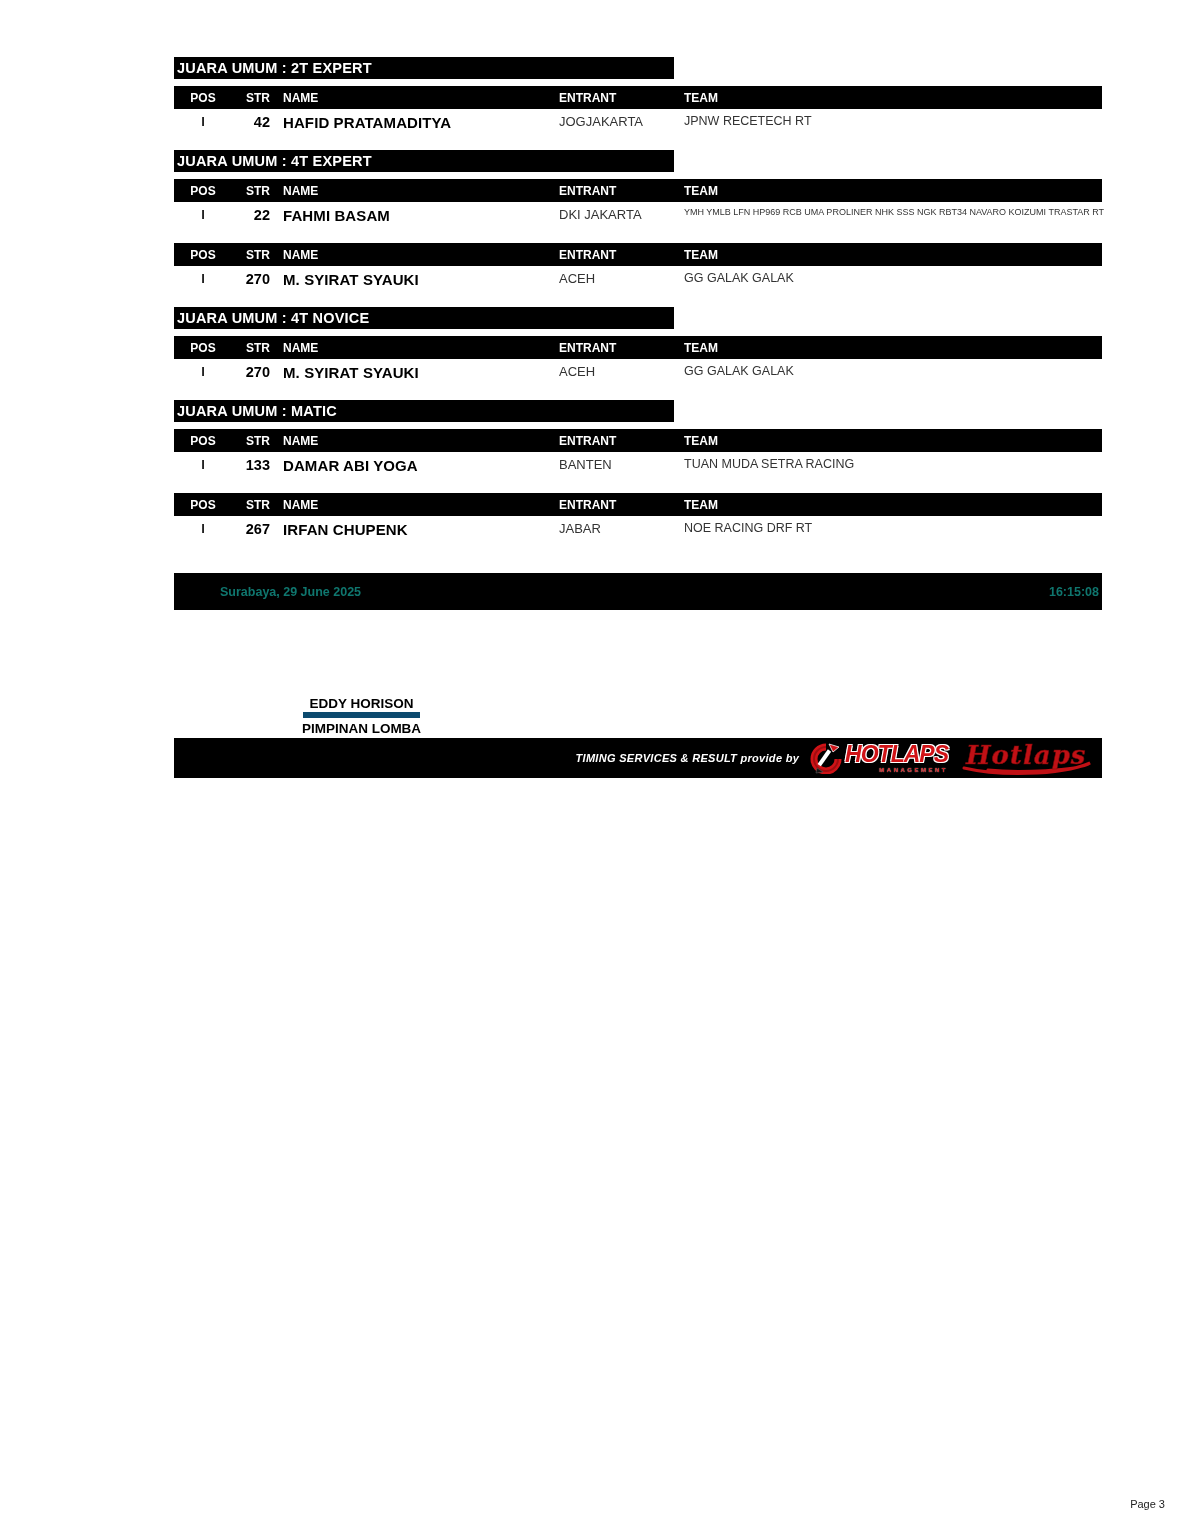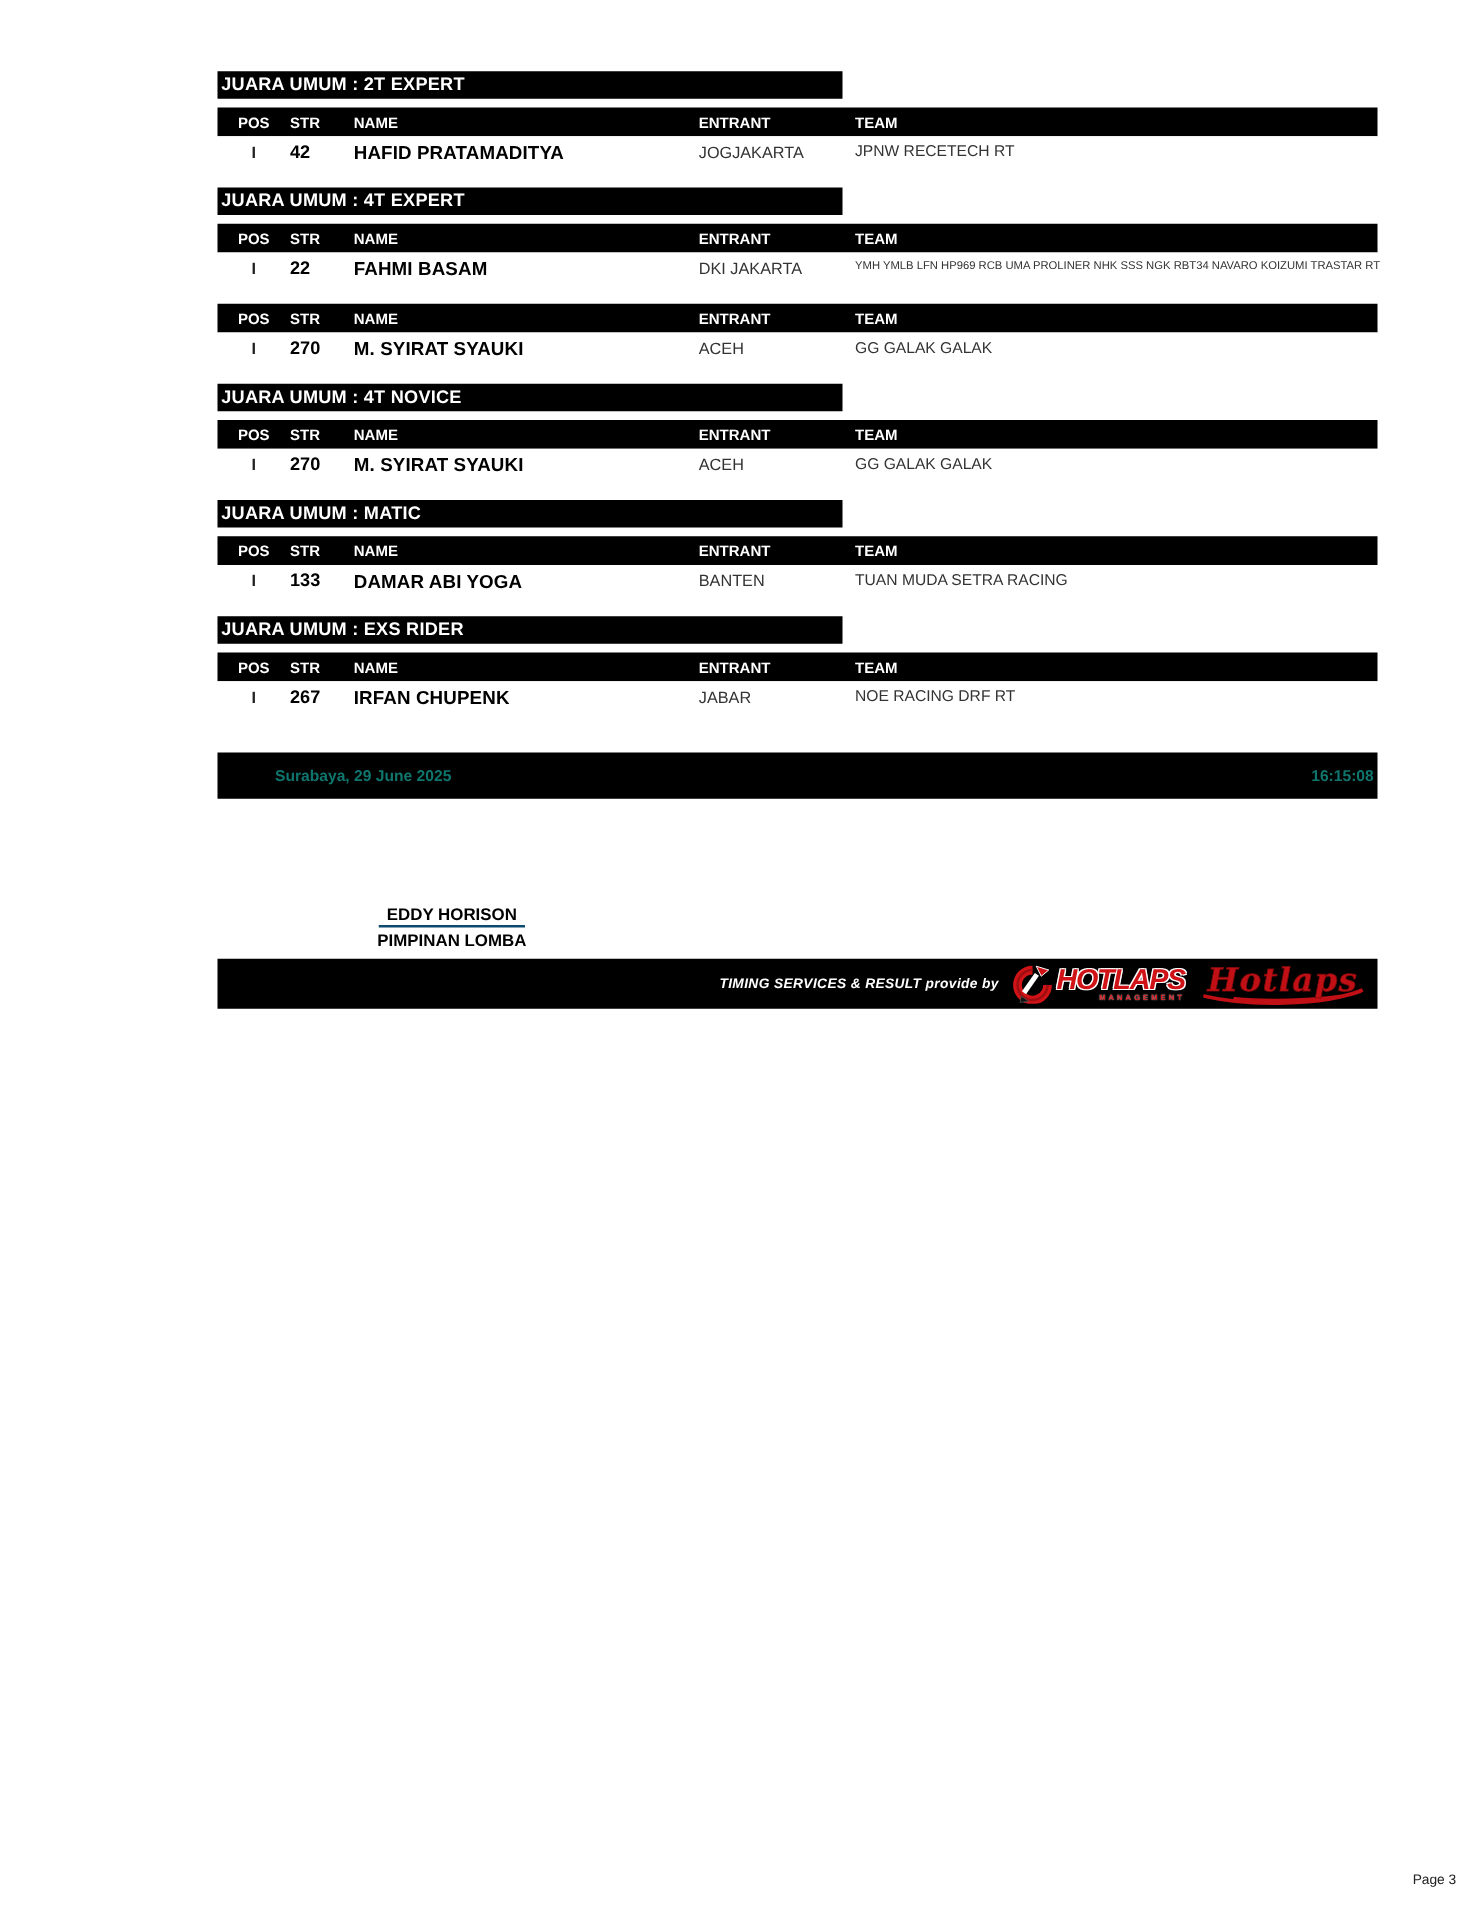--- a/index.html
+++ b/index.html
@@ -8,42 +8,42 @@
   #content { position:absolute; left:174px; top:57px; width:928px; }
 
   .title-bar { width:500px; height:22px; background:#000; color:#fff; display:flex; align-items:center;
                padding-left:3px; font-size:14.5px; font-weight:bold; letter-spacing:.2px; margin-bottom:7px; }
 
   .col-head, .row { display:grid; grid-template-columns:58px 38px 288px 125px 1fr; align-items:center; }
   .col-head { height:23px; background:#000; color:#fff; font-size:12px; font-weight:bold; }
   .row { height:41px; background:#fff; align-items:start; padding-top:5px; }
 
   .c.pos { text-align:center; }
-  .c.str { text-align:left; }
+  .c.str { text-align:right; }
   .c.name { padding-left:13px; }
   .c.entrant { padding-left:1px; }
   .c.team { padding-left:1px; }
 
   .v.pos { font-size:13px; font-weight:bold; color:#222; }
   .v.strv { font-size:14.5px; font-weight:bold; }
   .v.namev { font-size:15px; font-weight:bold; letter-spacing:.1px; }
   .v.entrantv { font-size:13px; color:#333; }
   .v.teamv { font-size:12.5px; color:#333; }
   .v.teamv.team-small { font-size:9px; letter-spacing:0; white-space:nowrap; }
 
   .date-bar { margin-top:16px; width:928px; height:37px; background:#000; color:#0f766e; display:flex;
               align-items:center; justify-content:space-between; padding-left:46px; padding-right:3px;
               font-size:12.5px; font-weight:bold; }
 
   .sig-area { position:relative; width:928px; height:128px; }
   .sig-left { position:absolute; left:60px; top:84px; width:255px; text-align:center; }
   .sig-right { position:absolute; left:459px; top:84px; width:390px; text-align:center; }
   .sig-names { display:flex; justify-content:space-between; border-bottom:2px solid #000; padding-bottom:1px; }
   .sig-name { font-size:13.5px; font-weight:bold; letter-spacing:.1px; }
-  .sig-name-single { font-size:13.5px; font-weight:bold; display:inline-block; border-bottom:2px solid #0c4a6e; padding:0 6px 1px 6px; }
+  .sig-name-single { font-size:13.5px; font-weight:bold; display:inline-block; border-bottom:6px solid #0c4a6e; padding:0 6px 1px 6px; }
   .sig-role { font-size:13.5px; font-weight:bold; margin-top:3px; }
 
   .timing-bar { width:928px; height:40px; background:#000; display:flex; align-items:center;
                 justify-content:flex-end; gap:10px; padding-right:6px; }
   .timing-label { color:#fff; font-size:11px; font-weight:bold; font-style:italic; letter-spacing:.3px; }
 
   .hotlaps-badge { display:flex; align-items:center; gap:2px; }
   .badge-text { display:flex; flex-direction:column; align-items:flex-end; line-height:1; }
   .hotlaps-word { font-size:23px; font-weight:bold; font-style:italic; color:#d01317; letter-spacing:-1px;
                   text-shadow:-1px -1px 0 #fff, 1px -1px 0 #fff, -1px 1px 0 #fff, 1px 1px 0 #fff; }
@@ -150,23 +150,20 @@
     <div class="row">
       <span class="c pos v">I</span>
       <span class="c str v strv">133</span>
       <span class="c name v namev">DAMAR ABI YOGA</span>
       <span class="c entrant v entrantv">BANTEN</span>
       <span class="c team v teamv">TUAN MUDA SETRA RACING</span>
     </div>
   </section>
 
   <section class="sec">
-    <div class="title-bar">
-      <span class="title-text">JUARA UMUM : EXS RIDER</span>
-    </div>
     <div class="col-head">
       <span class="c pos">POS</span>
       <span class="c str">STR</span>
       <span class="c name">NAME</span>
       <span class="c entrant">ENTRANT</span>
       <span class="c team">TEAM</span>
     </div>
     <div class="row">
       <span class="c pos v">I</span>
       <span class="c str v strv">267</span>

